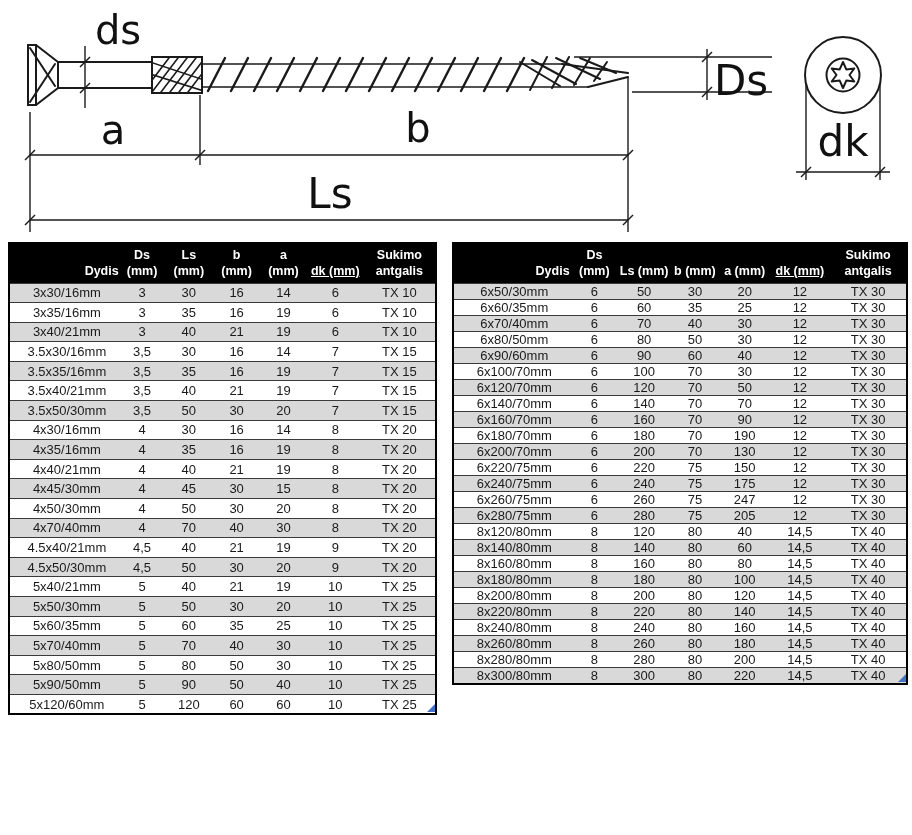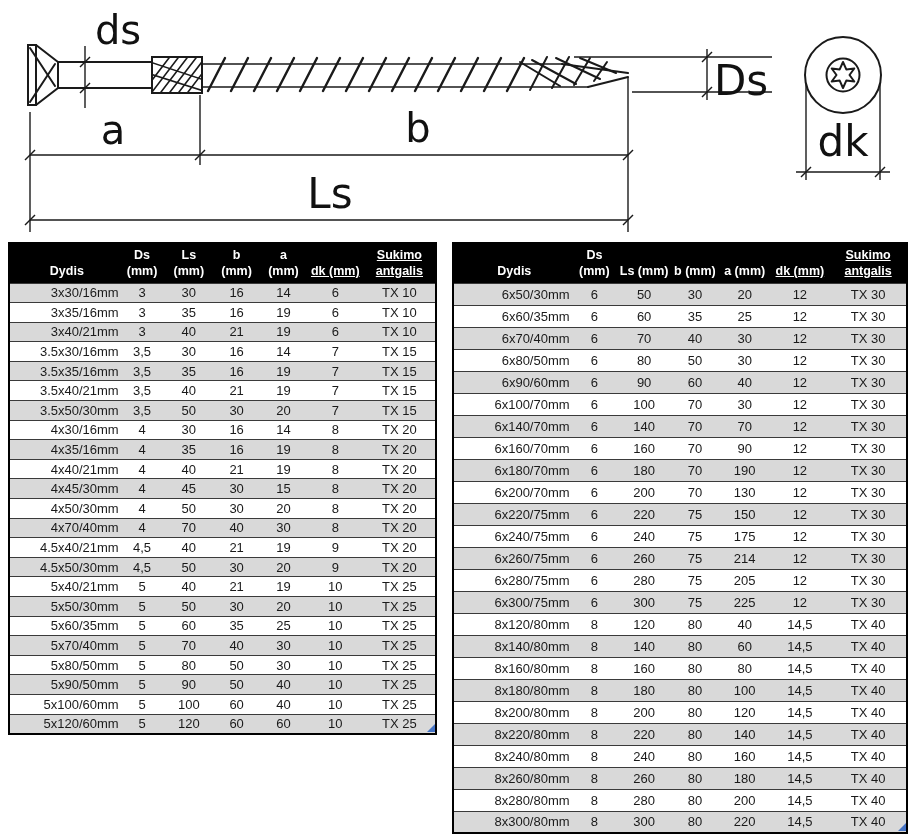--- a/index.html
+++ b/index.html
@@ -13,38 +13,38 @@
   .table-wrap.right{left:452px;width:456px;}
   table.spec{
     border-collapse:collapse;table-layout:fixed;width:100%;
     font-size:13px;border:2px solid #000;
   }
   table.spec thead tr{height:40px;}
   table.spec th{
     background:#000;color:#fff;font-weight:bold;font-size:12.5px;
     vertical-align:bottom;padding:2px 1px 3px 1px;text-align:center;line-height:1.25;
   }
-  table.spec th:first-child{text-align:center;padding-left:5px;}
-  table.spec tbody tr{height:22px;}
+  table.spec th:first-child{text-align:right;padding-left:5px;}
+  table.spec tbody tr{height:16px;}
   .left table.spec tbody tr{height:19.6px;}
   table.spec td{
     text-align:center;border-top:1px solid #3a3a3a;border-bottom:1px solid #3a3a3a;
     padding:0 1px;white-space:nowrap;overflow:hidden;
   }
-  table.spec td:first-child{text-align:right;padding-left:5px;}
+  table.spec td:first-child{text-align:center;padding-left:5px;}
   table.spec tbody tr:nth-child(odd) td{background:#d9d9d9;}
   table.spec tbody tr:nth-child(even) td{background:#ffffff;}
   
   table.spec th:nth-child(1){width:25.5%;}
   table.spec th:nth-child(2){width:10.5%;}
   table.spec th:nth-child(3){width:11.5%;}
   table.spec th:nth-child(4){width:11%;}
   table.spec th:nth-child(5){width:11%;}
   table.spec th:nth-child(6){width:13.5%;text-decoration:underline;}
-  table.spec th:nth-child(7){width:17%;text-decoration:underline;}
+  table.spec th:nth-child(7){width:17%;}
   .corner-marker{
     position:absolute;right:2px;bottom:3px;width:0;height:0;
     border-left:8px solid transparent;border-bottom:8px solid #4472c4;
   }
   svg text{fill:#111;font-family:"DejaVu Sans","Liberation Sans",sans-serif;}
 </style>
 </head>
 <body>
 
 <div class="drawing-wrap">
@@ -391,29 +391,20 @@
         <tr>
           <td>5x90/50mm</td>
           <td>5</td>
           <td>90</td>
           <td>50</td>
           <td>40</td>
           <td>10</td>
           <td>TX 25</td>
         </tr>
         <tr>
-          <td>5x100/60mm</td>
-          <td>5</td>
-          <td>100</td>
-          <td>60</td>
-          <td>40</td>
-          <td>10</td>
-          <td>TX 25</td>
-        </tr>
-        <tr>
           <td>5x120/60mm</td>
           <td>5</td>
           <td>120</td>
           <td>60</td>
           <td>60</td>
           <td>10</td>
           <td>TX 25</td>
         </tr>
       </tbody>
   </table>
@@ -503,20 +494,29 @@
         <tr>
           <td>6x100/70mm</td>
           <td>6</td>
           <td>100</td>
           <td>70</td>
           <td>30</td>
           <td>12</td>
           <td>TX 30</td>
         </tr>
         <tr>
+          <td>6x120/70mm</td>
+          <td>6</td>
+          <td>120</td>
+          <td>70</td>
+          <td>50</td>
+          <td>12</td>
+          <td>TX 30</td>
+        </tr>
+        <tr>
           <td>6x140/70mm</td>
           <td>6</td>
           <td>140</td>
           <td>70</td>
           <td>70</td>
           <td>12</td>
           <td>TX 30</td>
         </tr>
         <tr>
           <td>6x160/70mm</td>
@@ -561,39 +561,30 @@
           <td>75</td>
           <td>175</td>
           <td>12</td>
           <td>TX 30</td>
         </tr>
         <tr>
           <td>6x260/75mm</td>
           <td>6</td>
           <td>260</td>
           <td>75</td>
-          <td>214</td>
+          <td>247</td>
           <td>12</td>
           <td>TX 30</td>
         </tr>
         <tr>
           <td>6x280/75mm</td>
           <td>6</td>
           <td>280</td>
           <td>75</td>
           <td>205</td>
-          <td>12</td>
-          <td>TX 30</td>
-        </tr>
-        <tr>
-          <td>6x300/75mm</td>
-          <td>6</td>
-          <td>300</td>
-          <td>75</td>
-          <td>225</td>
           <td>12</td>
           <td>TX 30</td>
         </tr>
         <tr>
           <td>8x120/80mm</td>
           <td>8</td>
           <td>120</td>
           <td>80</td>
           <td>40</td>
           <td>14,5</td>

